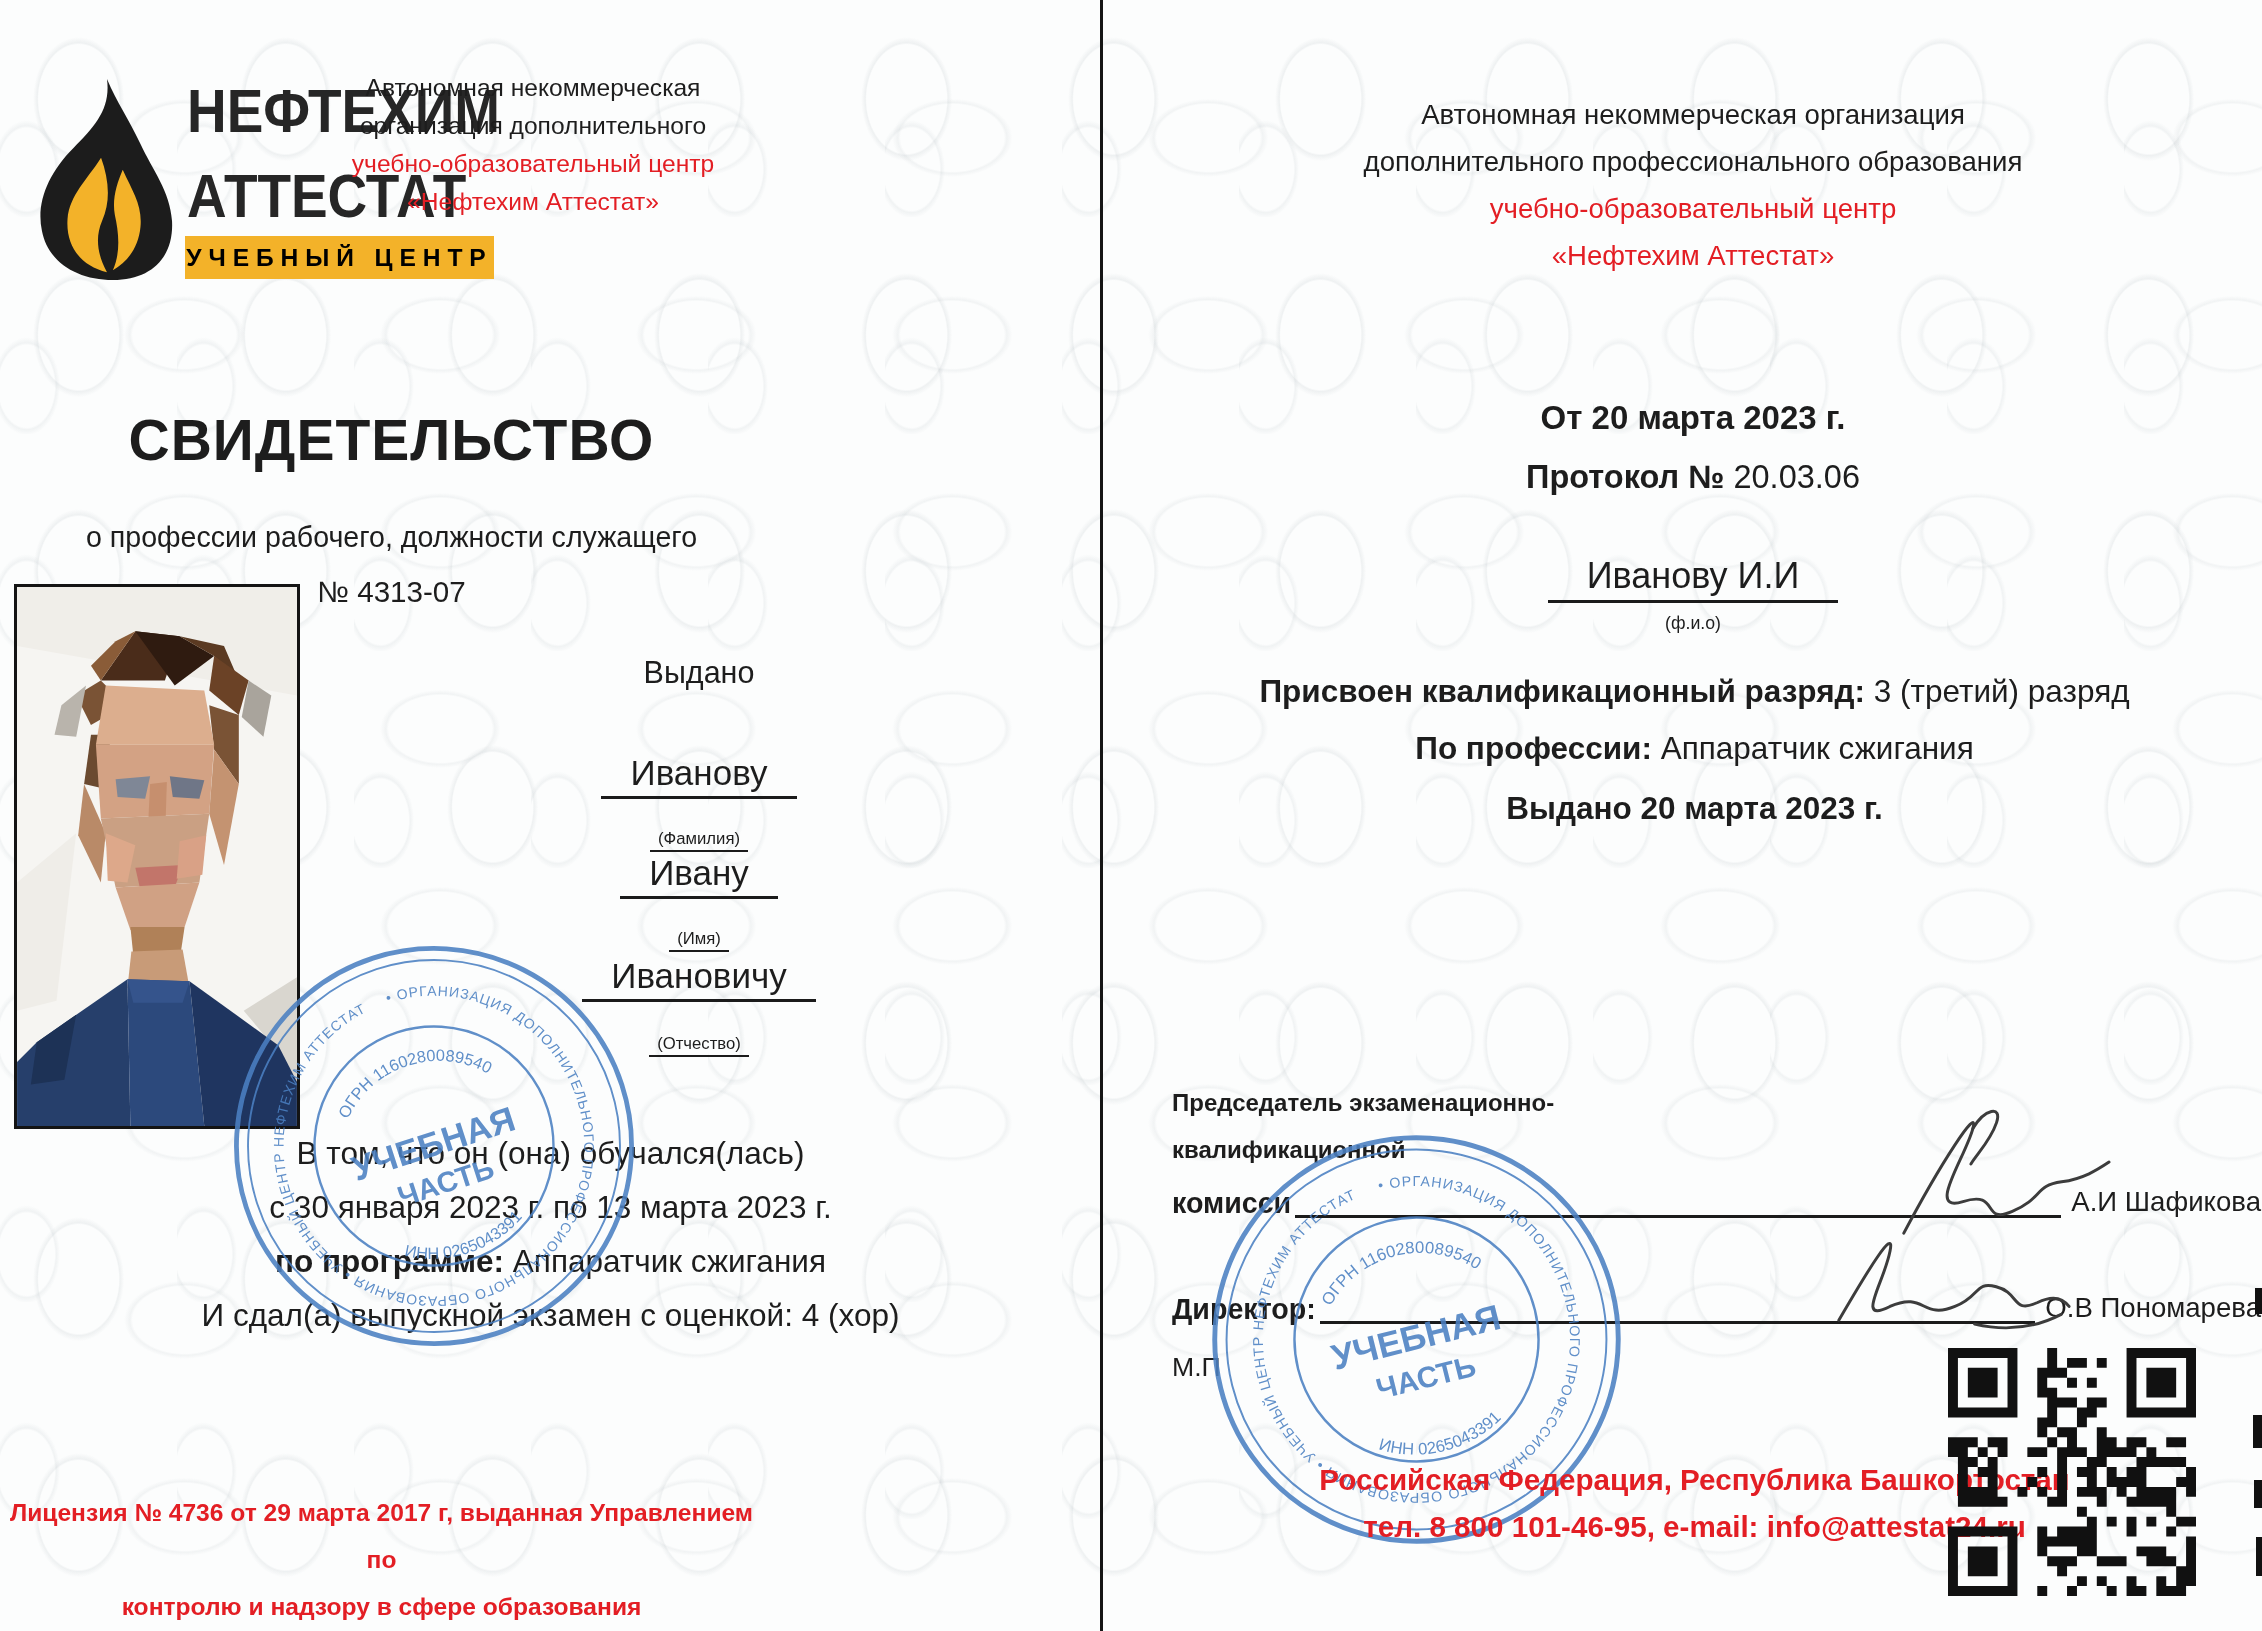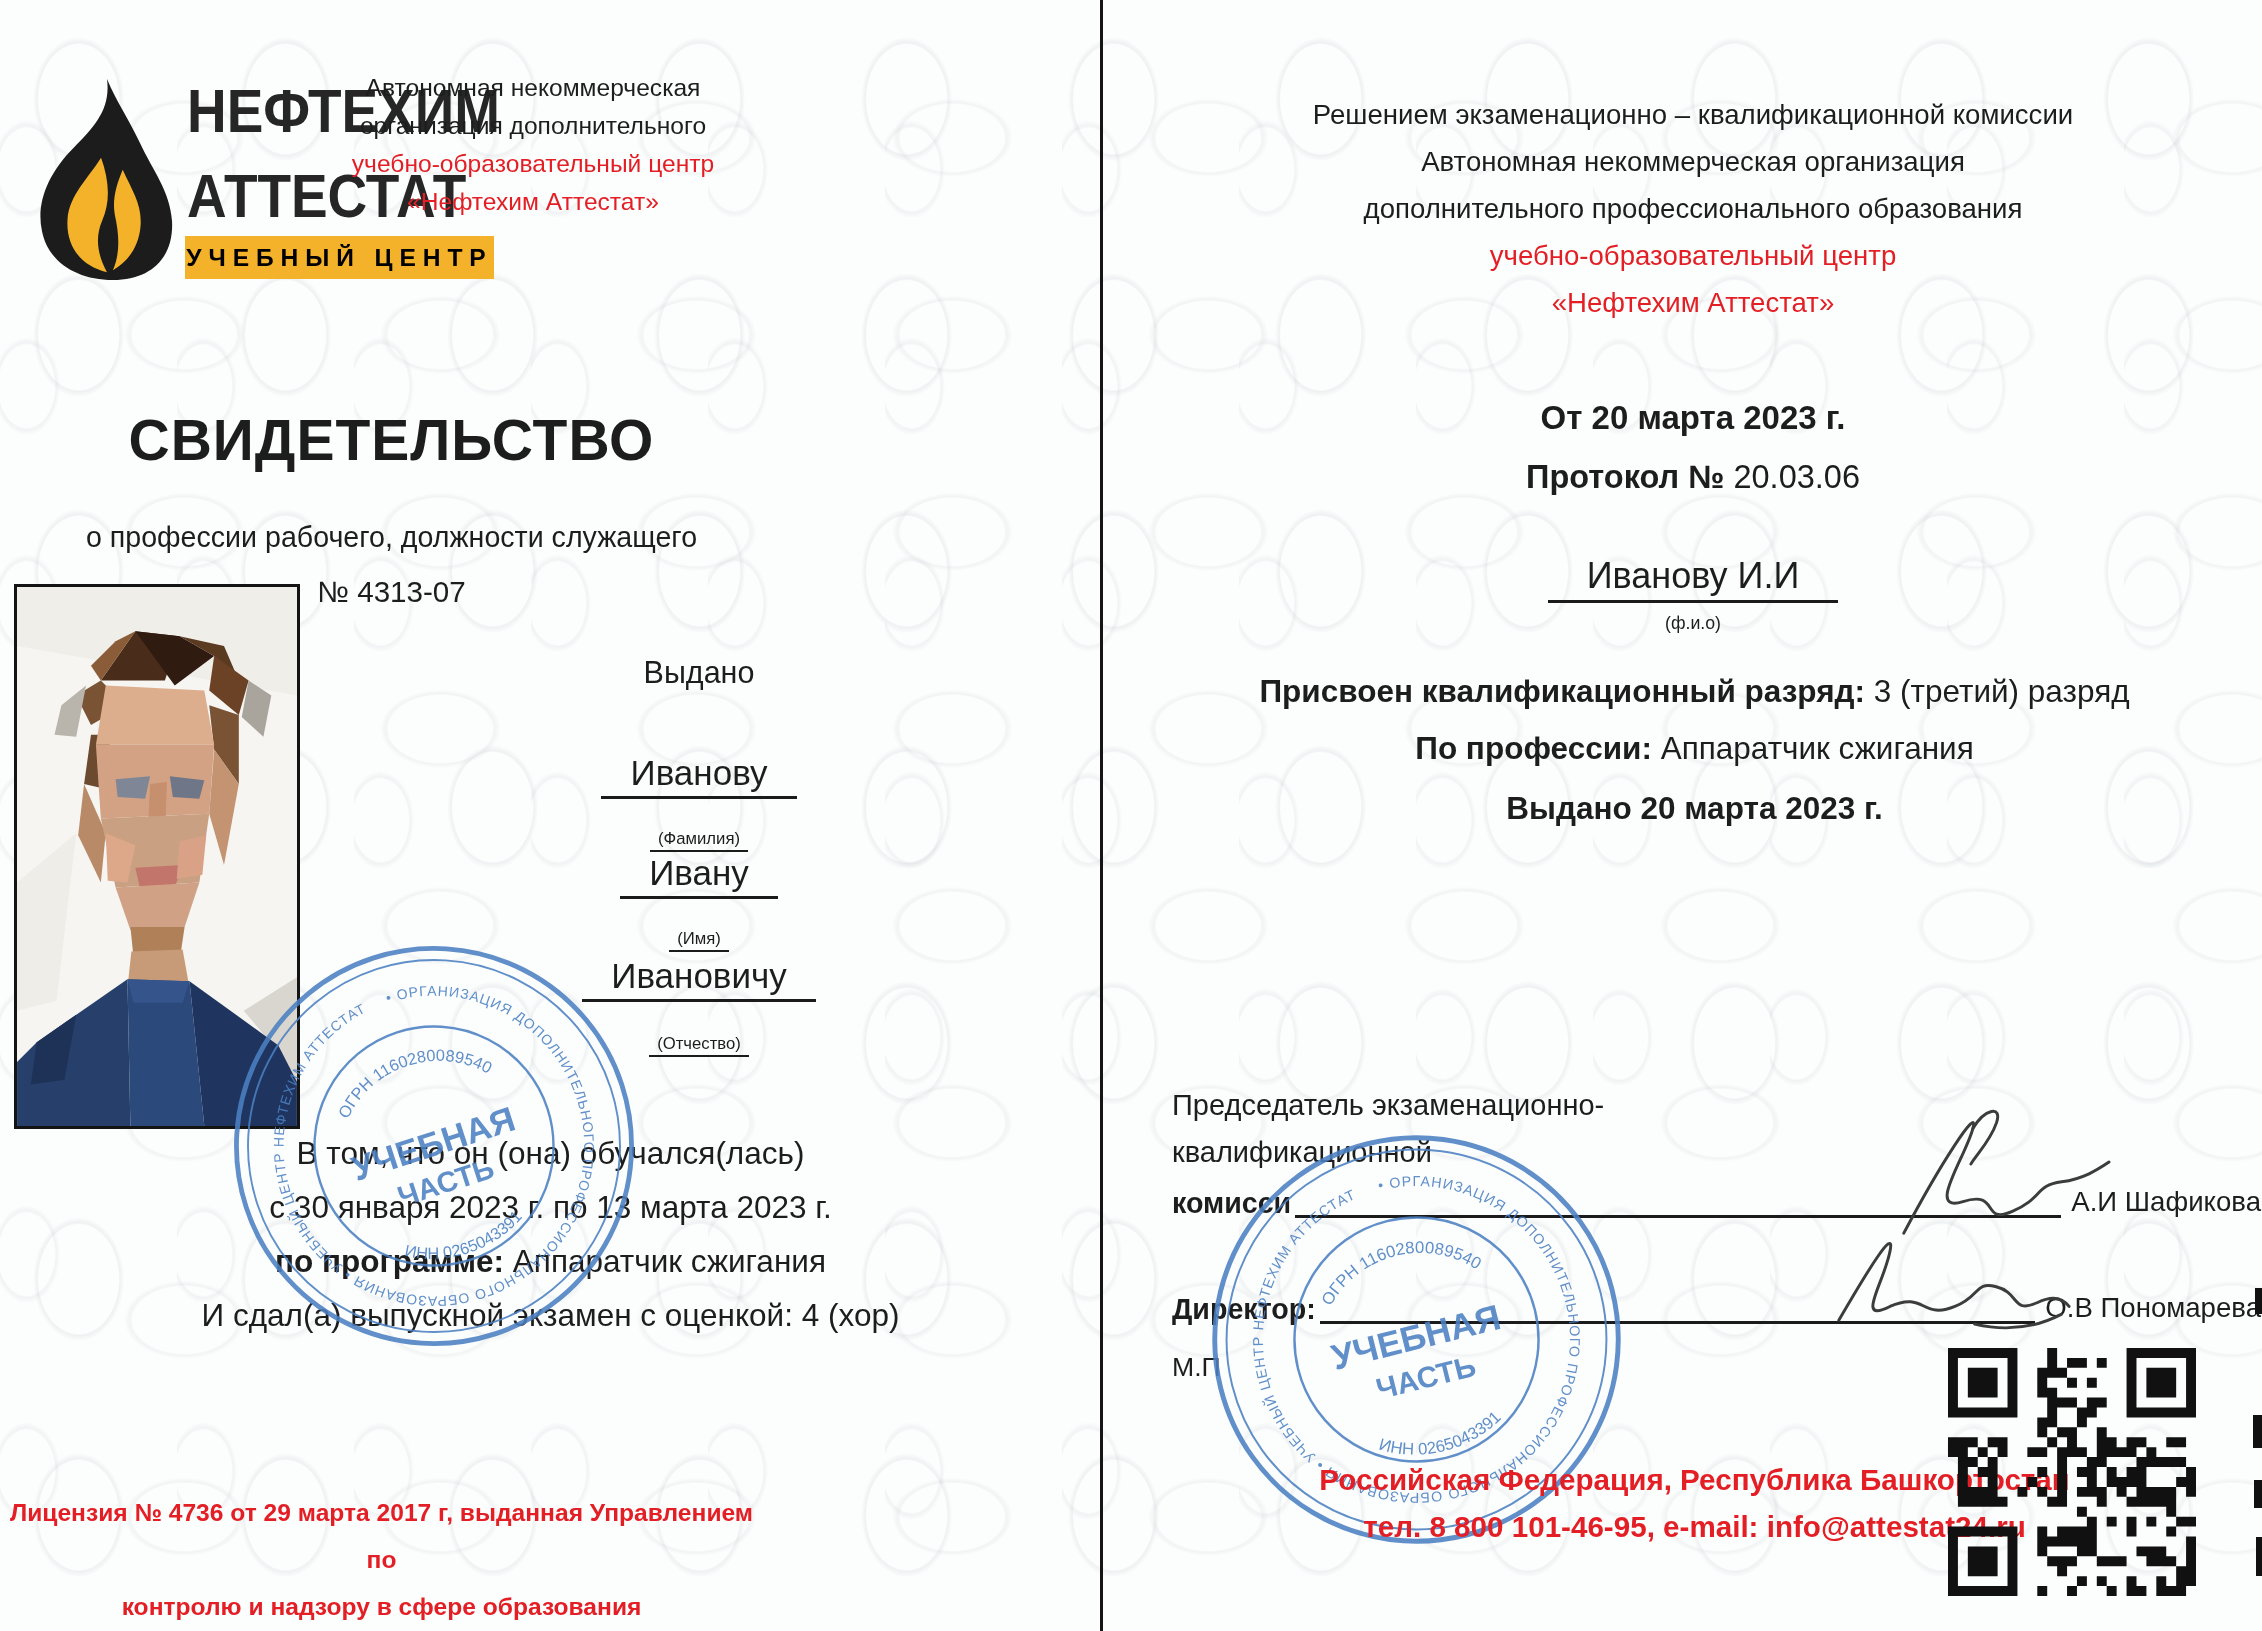--- a/index.html
+++ b/index.html
@@ -34,21 +34,21 @@
   
   .org-right{left:1123px; top:91px; width:1140px; font-size:27.6px; line-height:47px;}
   .rp-date{left:1123px; top:399px; width:1140px; font-size:33px; font-weight:600;}
   .rp-protocol{left:1123px; top:459px; width:1140px; font-size:32.5px;}
   .rp-name{left:1123px; top:555px; width:1140px; font-size:36px; font-weight:500;}
   .rp-fio{left:1123px; top:613px; width:1140px; font-size:17.7px;}
   .qual{left:1133px; width:1123px; font-size:31.5px;}
   .sigrow{left:1172px; width:1089px; display:flex; align-items:flex-end; font-size:28.6px; font-weight:bold;}
   .sig-line{flex:1; border-bottom:3px solid #1b1b1b; height:33px; margin:0 9.9px 2px 3.9px;}
   .sig-name{font-weight:400; font-size:27.6px; white-space:nowrap; padding-bottom:2px;}
-  .chair-static{left:1172px; width:887px; font-size:29px; font-weight:normal;}
+  .chair-static{left:1172px; width:887px; font-size:24px; font-weight:bold;}
   .footer-right{left:1133px; top:1456px; width:1123px; font-size:29.6px; font-weight:700; line-height:47px;}
 
   
   .logo-text{left:187px; top:69px; width:315px; font-weight:700; font-size:56px; line-height:1.41; letter-spacing:0; color:#262626; transform:scale(.98,1.08); transform-origin:left top; white-space:nowrap;}
   .logo-banner{left:185px; top:236px; width:309px; height:43px; background:#f3b229; color:#000000; font-size:24.6px; font-weight:bold; letter-spacing:6.9px; display:flex; align-items:center; justify-content:center;}
 
   .stamp{position:absolute; opacity:.88;}
   .sig-svg{position:absolute;}
   svg text{font-family:"Liberation Sans","DejaVu Sans",sans-serif;}
 </style>
@@ -182,21 +182,20 @@
         <text x="220" y="270" text-anchor="middle" font-size="30" font-weight="600">ЧАСТЬ</text>
       </g>
     </svg>
   </div>
 
   <div class="divider"></div>
 
   <div>
 
     <div class="abs c org-right">
-      <div>Решением экзаменационно – квалификационной комиссии</div>
       <div>Автономная некоммерческая организация</div>
       <div>дополнительного профессионального образования</div>
       <div class="red">учебно-образовательный центр</div>
       <div class="red">«Нефтехим Аттестат»</div>
     </div>
 
     <div class="abs c rp-date">От 20 марта 2023 г.</div>
 
     <div class="abs c rp-protocol">
       <span class="b">Протокол №</span>

